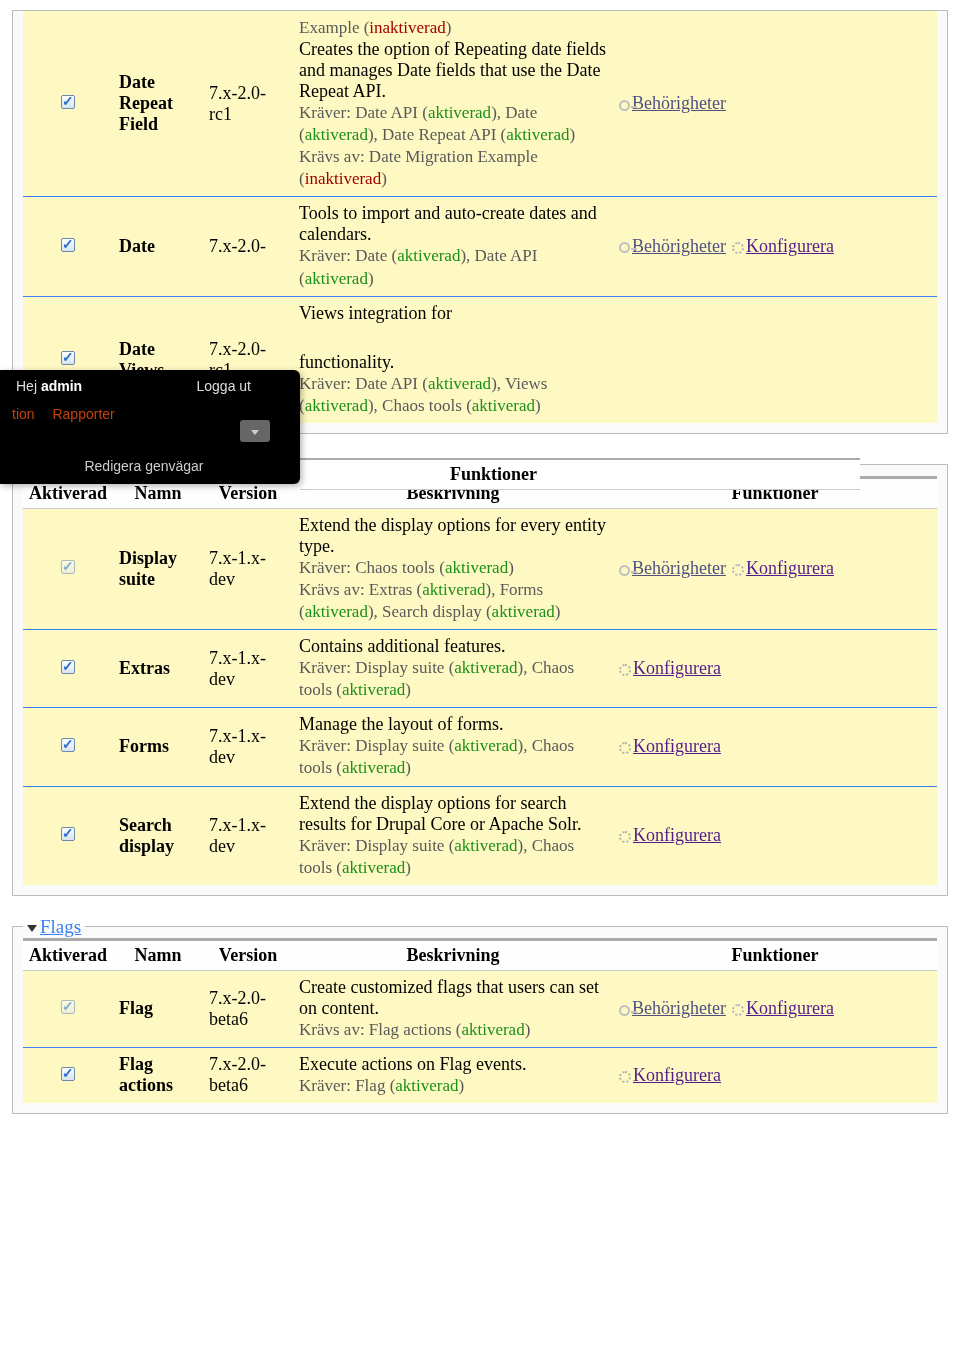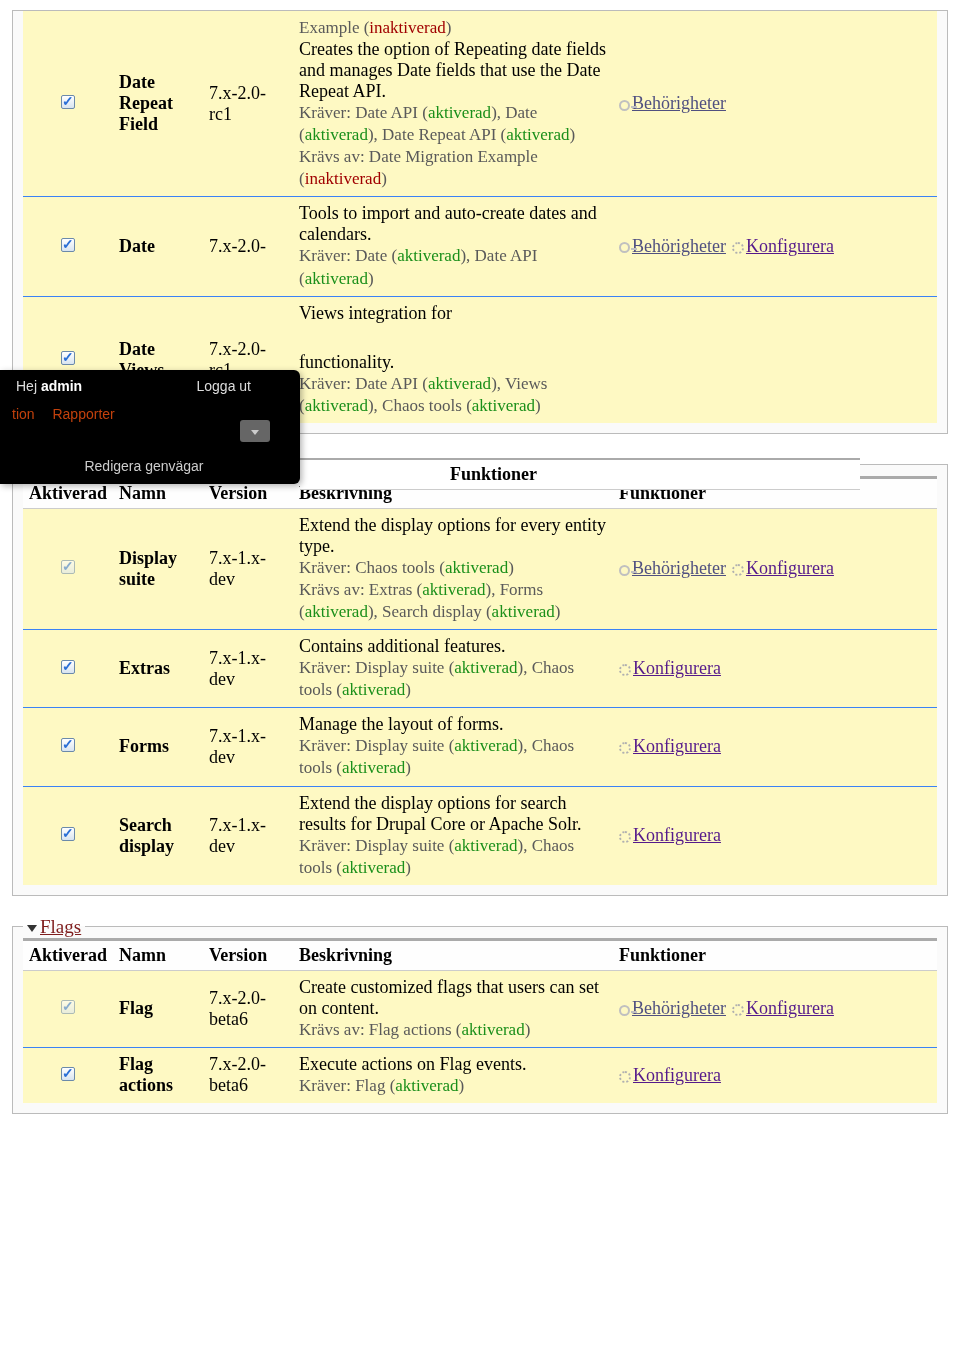--- a/index.html
+++ b/index.html
@@ -15,40 +15,40 @@
   fieldset {
     border: 1px solid #bbb;
     margin: 10px 12px 20px 12px;
     padding: 0 10px 10px 10px;
     background: #fafafa;
   }
   legend {
     padding: 0 4px;
   }
   legend a {
-    color: #7f1d1d;
+    color: #3b82f6;
     text-decoration: underline;
     font-size: 19px;
   }
   legend .arrow {
     display: inline-block;
     width: 0; height: 0;
     border-left: 5px solid transparent;
     border-right: 5px solid transparent;
     border-top: 7px solid #333;
     margin-right: 3px;
     vertical-align: middle;
   }
   table {
     width: 100%;
     border-collapse: collapse;
     font-size: 18px;
   }
   th {
-    text-align: left;
+    text-align: center;
     font-weight: bold;
     padding: 4px 6px;
     border-top: 3px solid #aaa;
     border-bottom: 1px solid #ccc;
     background: #fefefe;
   }
   td {
     vertical-align: middle;
     padding: 6px;
     border-top: 1px solid #3b82f6;

